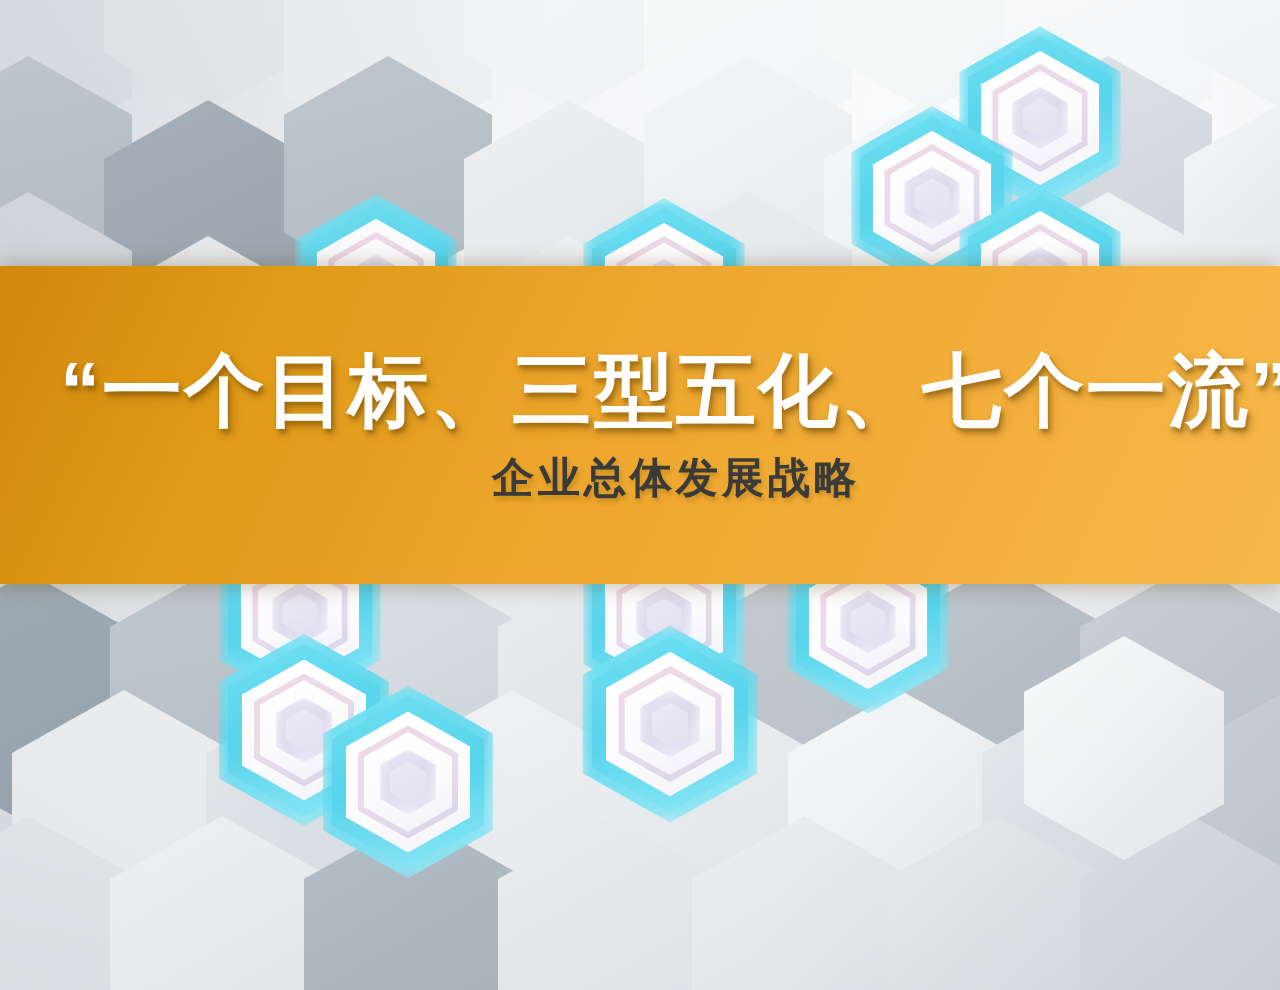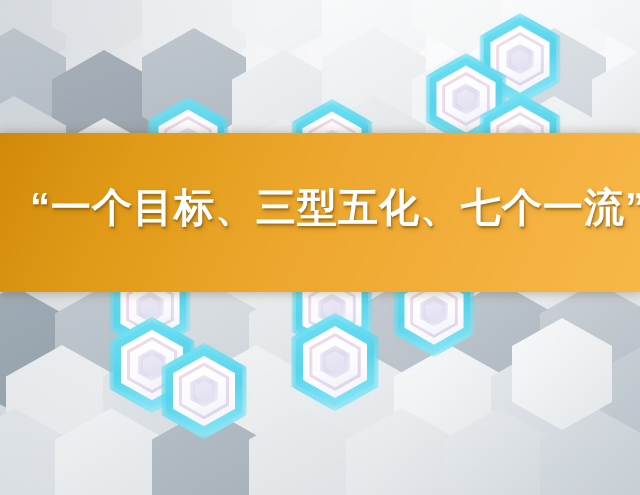--- a/index.html
+++ b/index.html
@@ -320,16 +320,17 @@
       <div class="ring r-core"></div>
       <div class="ring r-core2"></div>
     </div>
 
     <div class="bg-vignette"></div>
   </div>
 
   <div id="banner">
     <div id="banner-inner">
       <div id="slide-title">“一个目标、三型五化、七个一流”</div>
+      <div id="slide-subtitle">企业总体发展战略</div>
     </div>
   </div>
 
 </div>
 
 </body></html>

